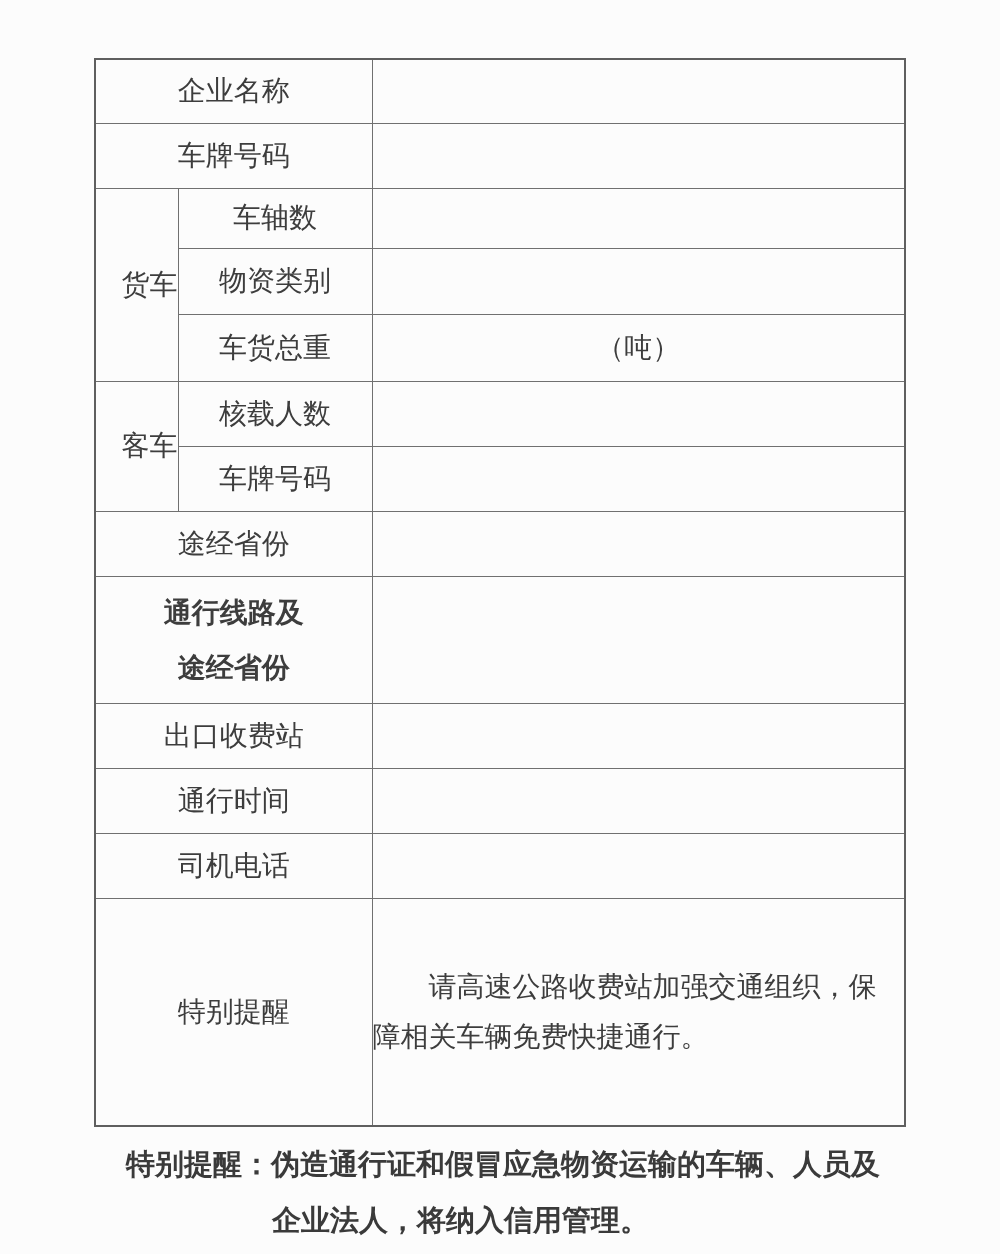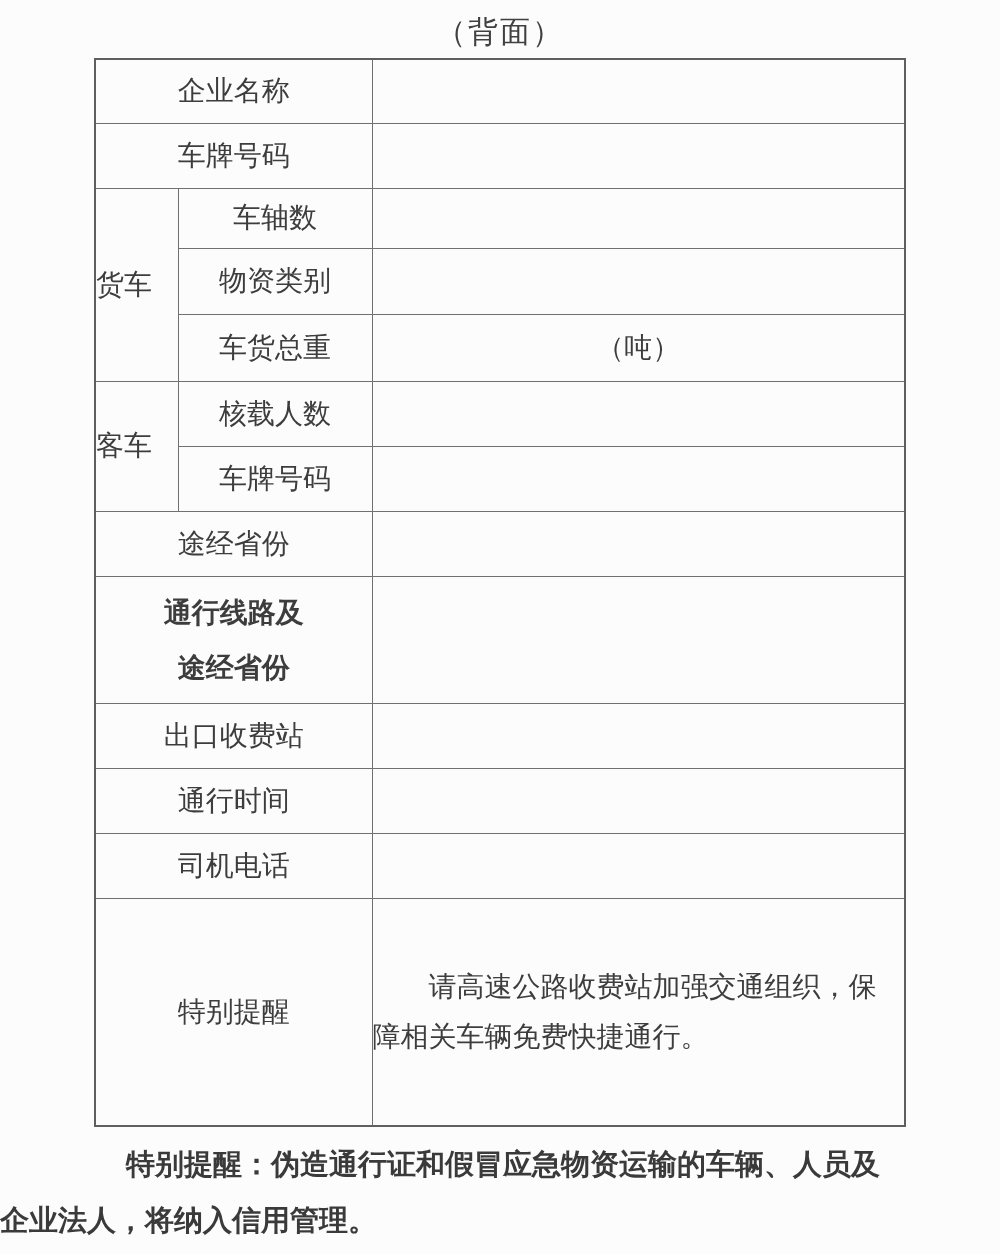--- a/index.html
+++ b/index.html
@@ -39,21 +39,21 @@
   table.form-table td {
     border: 1px solid #707070;
     font-size: 28px;
     color: #3d3d3d;
     vertical-align: middle;
     padding: 0;
     overflow: hidden;
     margin-left: 32px;
   }
   td.label-cell { text-align: center; }
-  td.group-cell { text-align: left; }
+  td.group-cell { text-align: right; }
   td.value-cell { text-align: left; }
   td.unit-cell  { text-align: center; }
   .route-label div { line-height: 55px; font-weight: bold; }
   td.guarantee-value {
     vertical-align: top;
     padding: 12px 12px 0 4px;
     font-size: 27px;
     line-height: 50px;
   }
   .guarantee-text { text-indent: 2em; }
@@ -61,28 +61,27 @@
     position: absolute;
     top: 1136px;
     left: 0;
     width: 1000px;
     font-size: 29px;
     font-weight: bold;
     color: #3a3a3a;
     line-height: 56px;
   }
   .note .note-line1 { padding-left: 126px; }
-  .note .note-line2 { }
+  .note .note-line2 { padding-left: 272px; }
 </style>
 </head>
 <body>
 
 <div class="page">
 
-  <div class="doc-title">（背面）</div>
 
   <table class="form-table">
     <colgroup>
       <col style="width:83px">
       <col style="width:194px">
       <col style="width:533px">
     </colgroup>
 
     <tbody>
         <tr style="height:64px">

